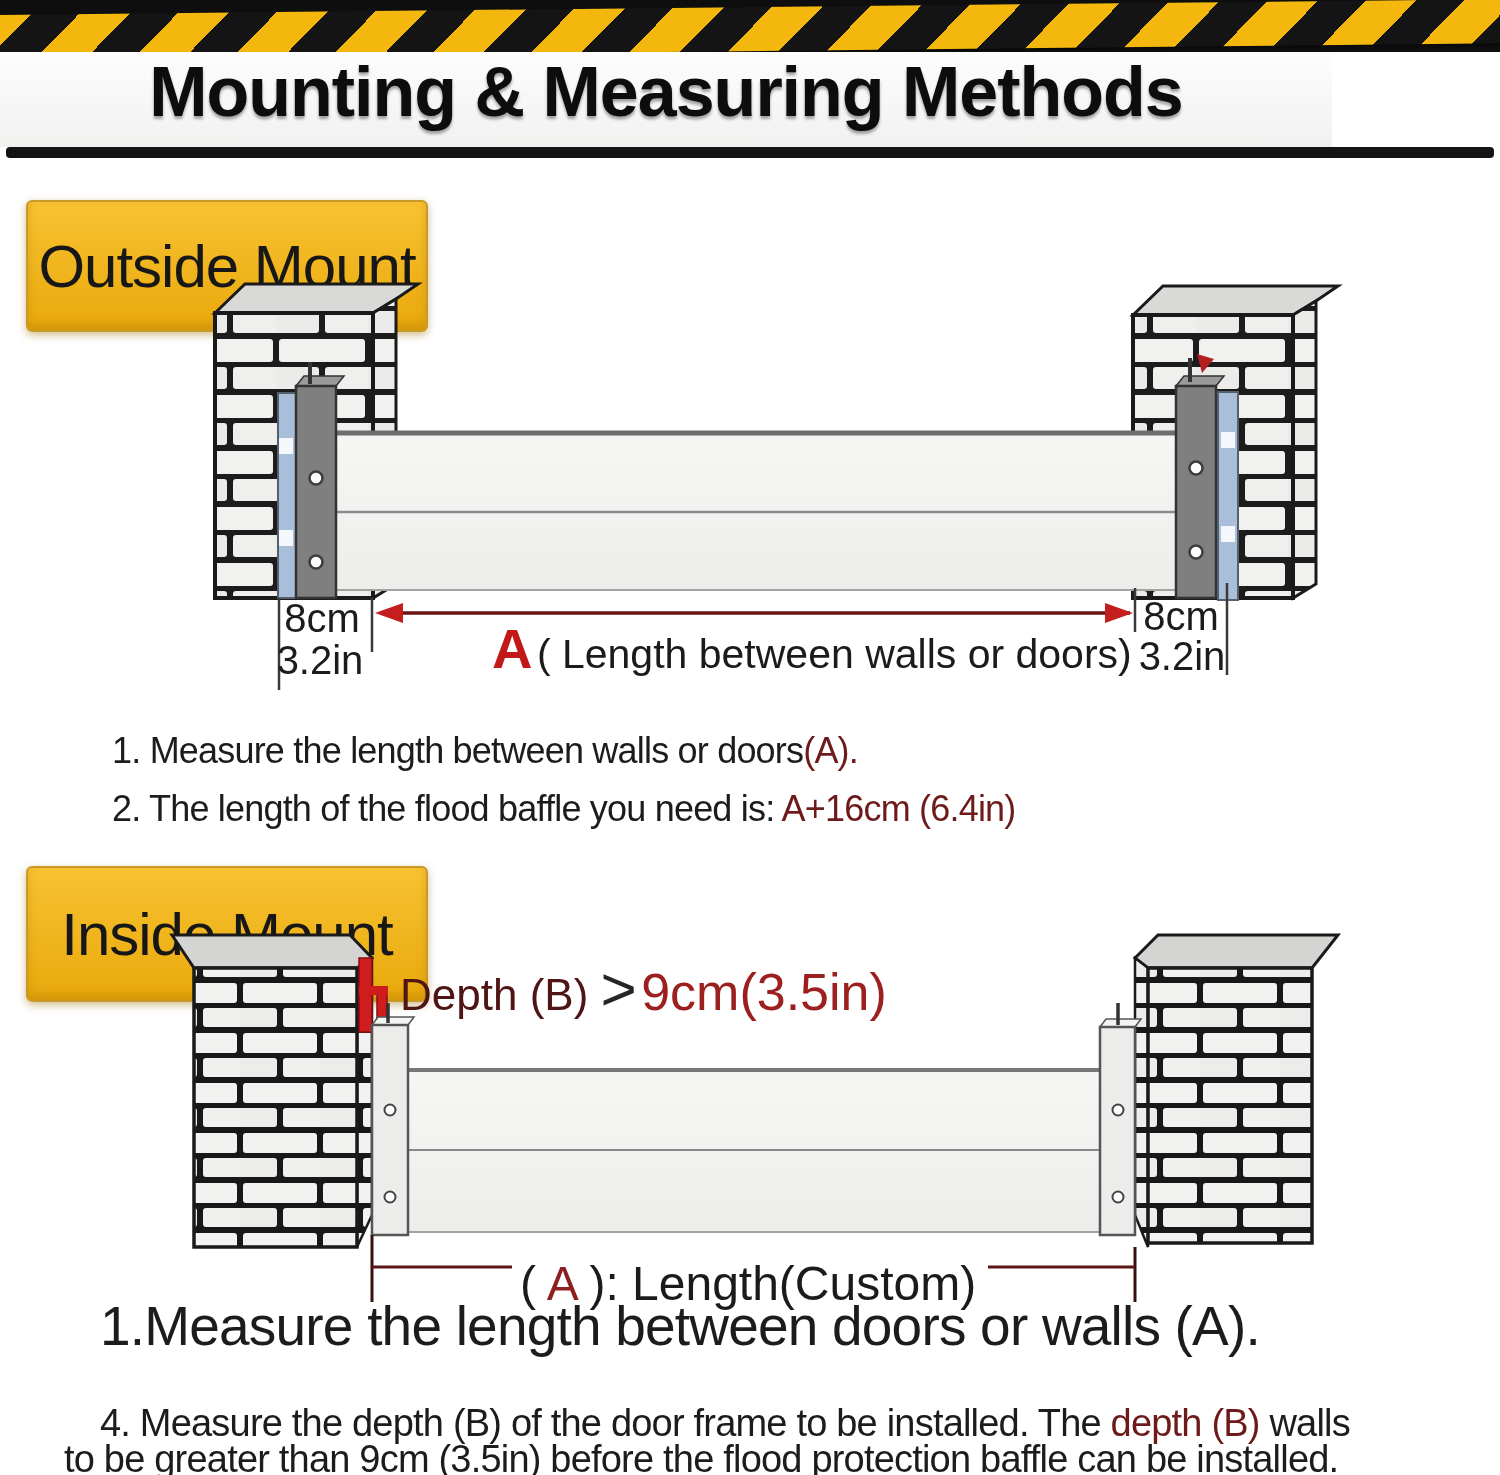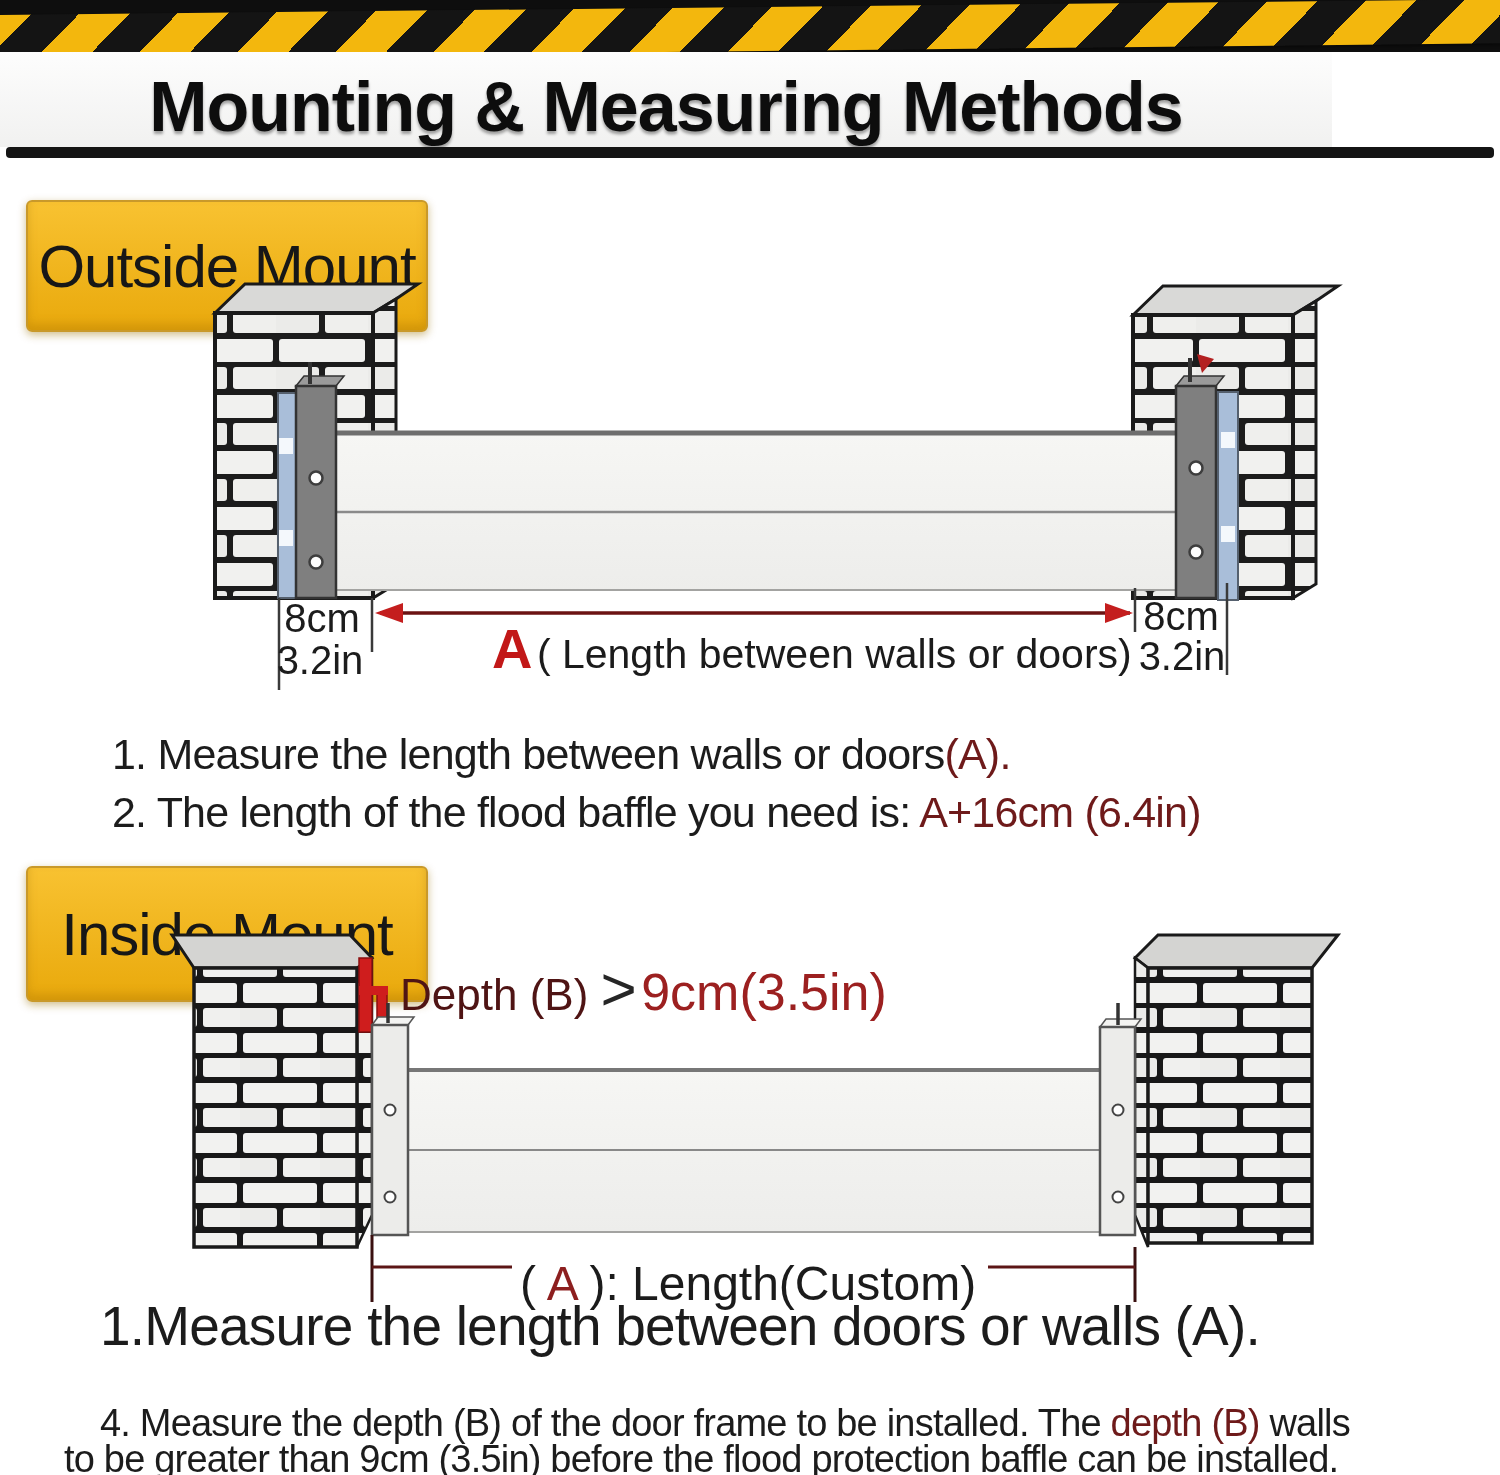--- a/index.html
+++ b/index.html
@@ -11,21 +11,21 @@
   .tape{position:absolute;left:0;top:0;width:1500px;height:52px;background:#0e0e0e;overflow:hidden;}
   .tape-stripes{
     position:absolute;left:-20px;top:7px;width:1560px;height:44px;
     background:repeating-linear-gradient(135deg,#f3b70d 0 36px,#141414 36px 70px);
     transform:rotate(-0.6deg);
     box-shadow:0 2px 3px rgba(0,0,0,.4);
   }
   .title-band{
     position:absolute;left:0;top:52px;width:1332px;height:95px;
     background:linear-gradient(#fdfdfd,#f1f1f0);
-    display:flex;align-items:flex-end;justify-content:center;
+    display:flex;align-items:flex-start;justify-content:center;
   }
   .page-title{
     font-size:70px;font-weight:bold;color:#0d0d0d;letter-spacing:-1px;
     text-shadow:0 3px 3px rgba(0,0,0,.35);white-space:nowrap;
   }
   .black-bar{position:absolute;left:6px;top:147px;width:1488px;height:11px;background:#141414;border-radius:4px;}
   
   .pill{
     position:absolute;left:26px;width:398px;display:flex;align-items:center;justify-content:center;
     background:linear-gradient(#f8c231,#e9a90c);
@@ -33,21 +33,21 @@
     box-shadow:0 3px 8px rgba(150,110,0,.45), inset 0 -6px 10px rgba(150,100,0,.28);
   }
   .pill-outside{top:200px;height:128px;}
   .pill-inside{top:866px;height:132px;}
   .pill-text{font-size:60px;color:#171717;letter-spacing:-1px;white-space:nowrap;}
   
   .diagram{position:absolute;left:0;}
   .svg-outside{top:280px;}
   .svg-inside{top:930px;}
   
-  .step{position:absolute;white-space:nowrap;font-size:43px;color:#1c1c1c;letter-spacing:-0.8px;}
+  .step{position:absolute;white-space:nowrap;font-size:36px;color:#1c1c1c;letter-spacing:-0.8px;}
   .step .hl{color:#6e1a1a;}
   .out-step1{left:112px;top:730px;}
   .out-step2{left:112px;top:788px;}
   .in-step1{left:100px;top:1294px;font-size:55px;}
   .in-step2{left:100px;top:1402px;font-size:38px;}
   .in-step3{left:64px;top:1438px;font-size:38px;}
 </style>
 </head>
 <body>
 

